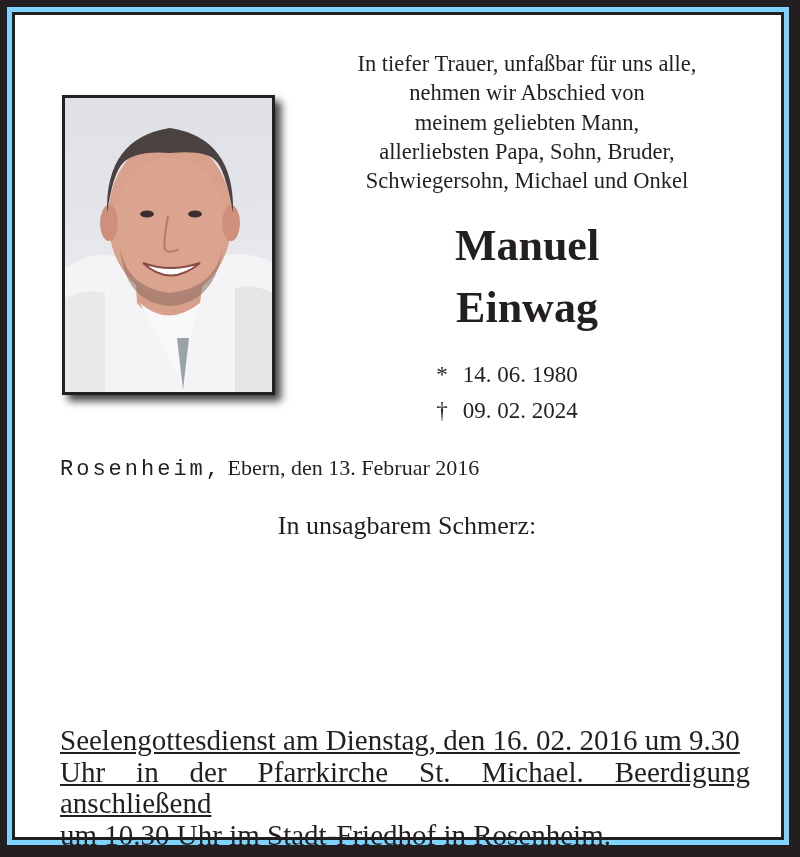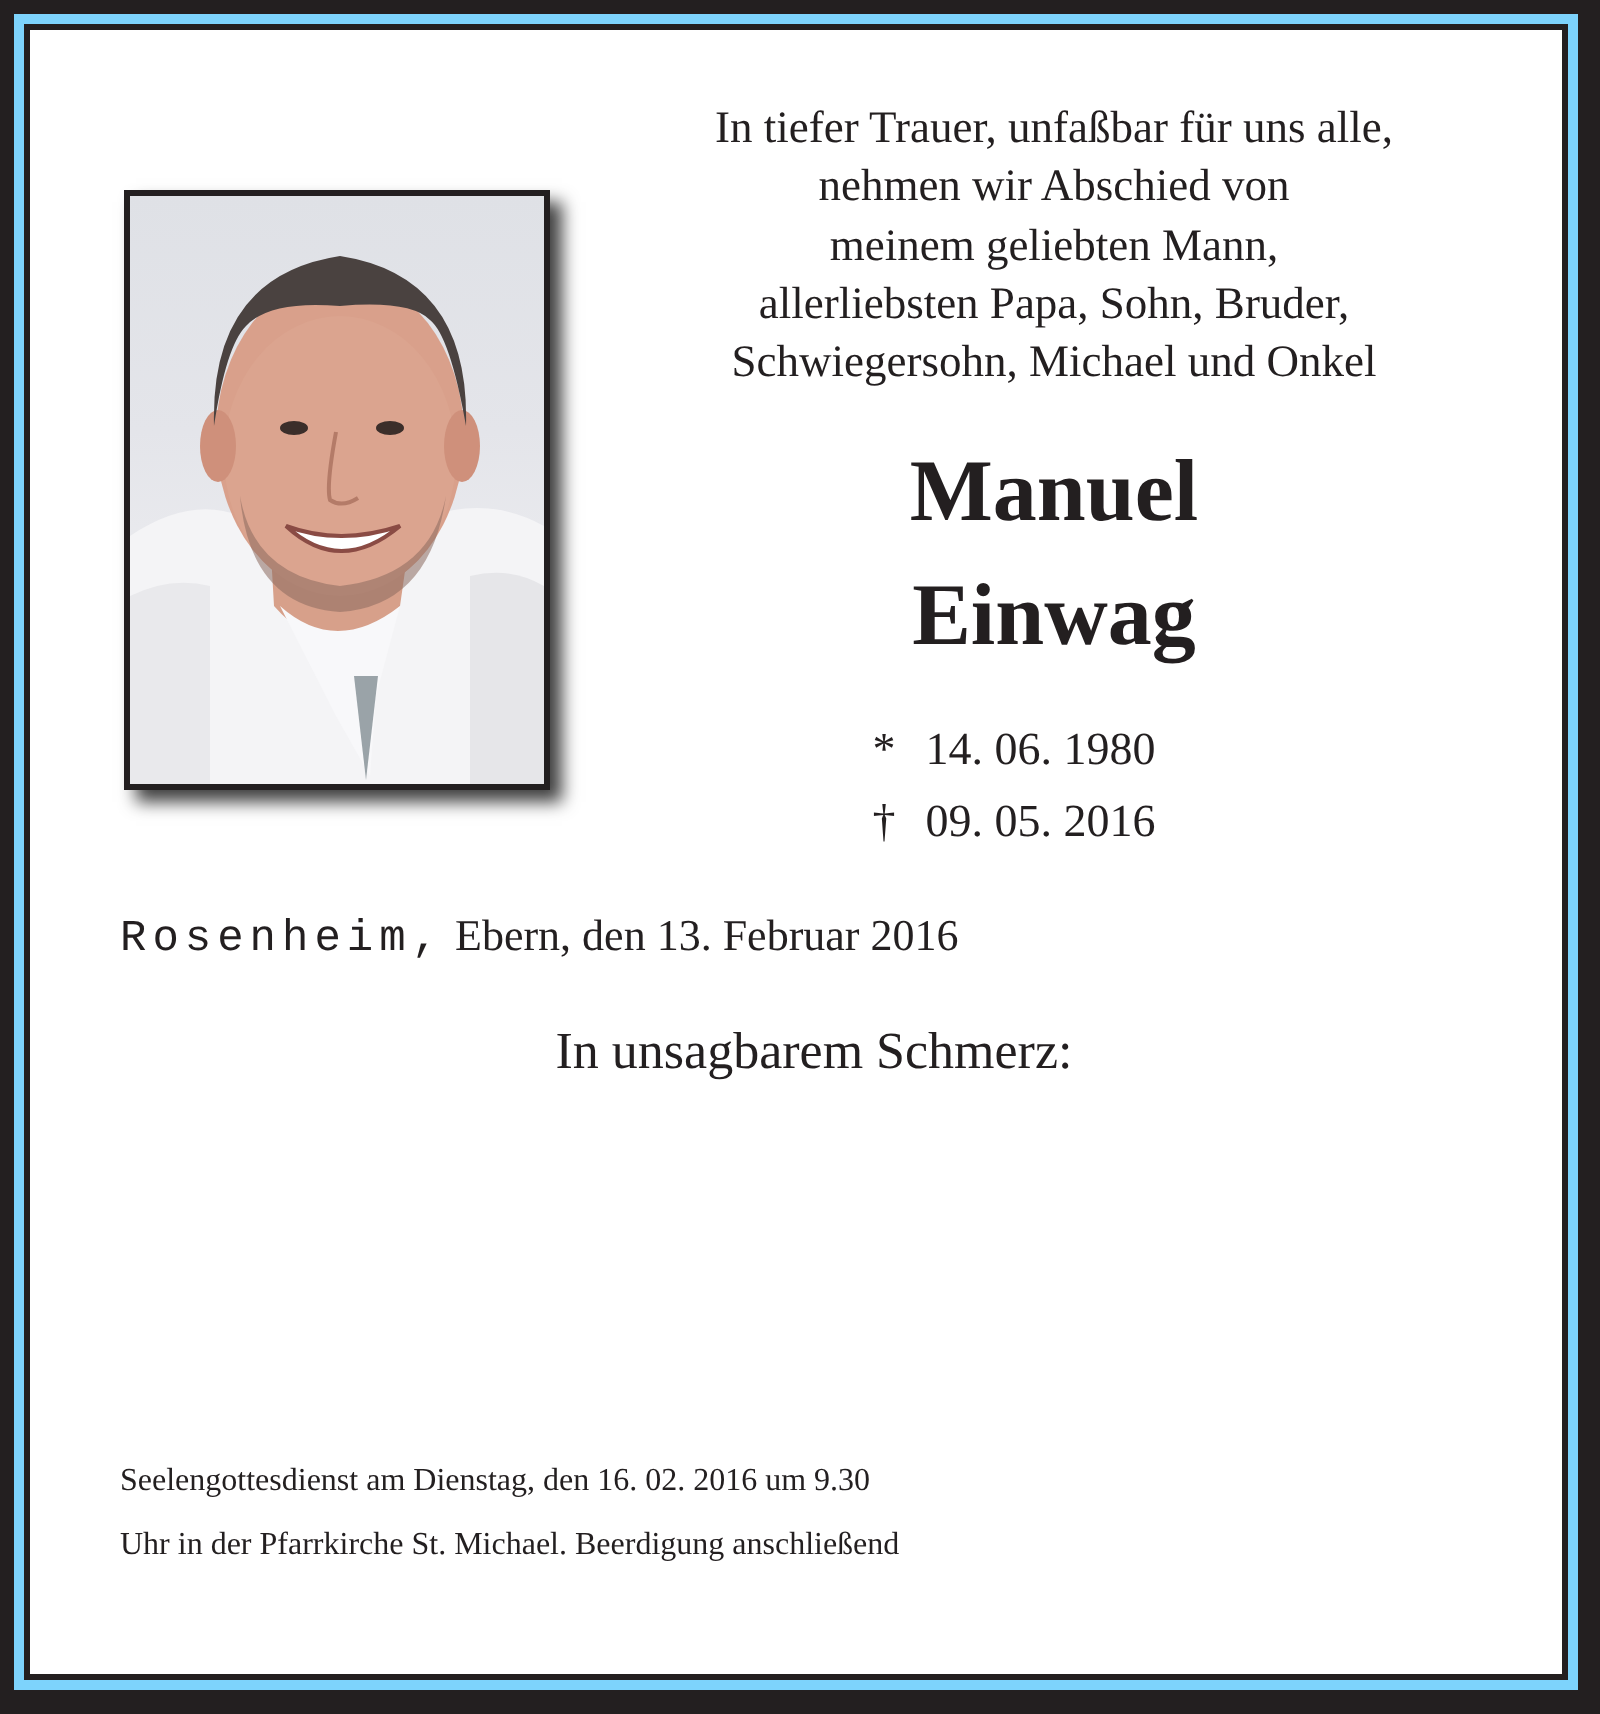--- a/index.html
+++ b/index.html
@@ -43,21 +43,21 @@
   .mourners-label {
     position: absolute; left: 200px; top: 505px; width: 400px; text-align: center;
     font-size: 26px; line-height: 28px;
   }
   .mourners {
     position: absolute; left: 180px; top: 542px; width: 440px; text-align: center;
     font-size: 22.5px; line-height: 31px; font-weight: bold;
   }
   .service {
     position: absolute; left: 53px; top: 718px; width: 690px;
-    font-size: 16px; line-height: 31.5px; text-align: justify;
+    font-size: 29px; line-height: 31.5px; text-align: justify; text-decoration: underline;
   }
 </style>
 </head>
 <body>
 
 <div class="outer">
   <div class="inner"></div>
 
   <div class="photo-wrap">
     <div class="photo">
@@ -105,29 +105,30 @@
     <div>Einwag</div>
   </div>
 
   <div class="dates serif">
     <div>
       <span class="sym">*</span>
       <span>14. 06. 1980</span>
     </div>
     <div>
       <span class="sym">†</span>
-      <span>09. 05. 2016</span>
+      <span>09. 02. 2024</span>
     </div>
   </div>
 
   <div class="place serif">
     <span class="spaced">Rosenheim,</span>
     <span>Ebern, den 13. Februar 2016</span>
   </div>
 
   <div class="mourners-label serif">In unsagbarem Schmerz:</div>
 
 
   <div class="service serif">
     <div>Seelengottesdienst am Dienstag, den 16. 02. 2016 um 9.30</div>
     <div>Uhr in der Pfarrkirche St. Michael. Beerdigung anschließend</div>
+    <div>um 10.30 Uhr im Stadt-Friedhof in Rosenheim.</div>
   </div>
 </div>
 
 </body></html>

